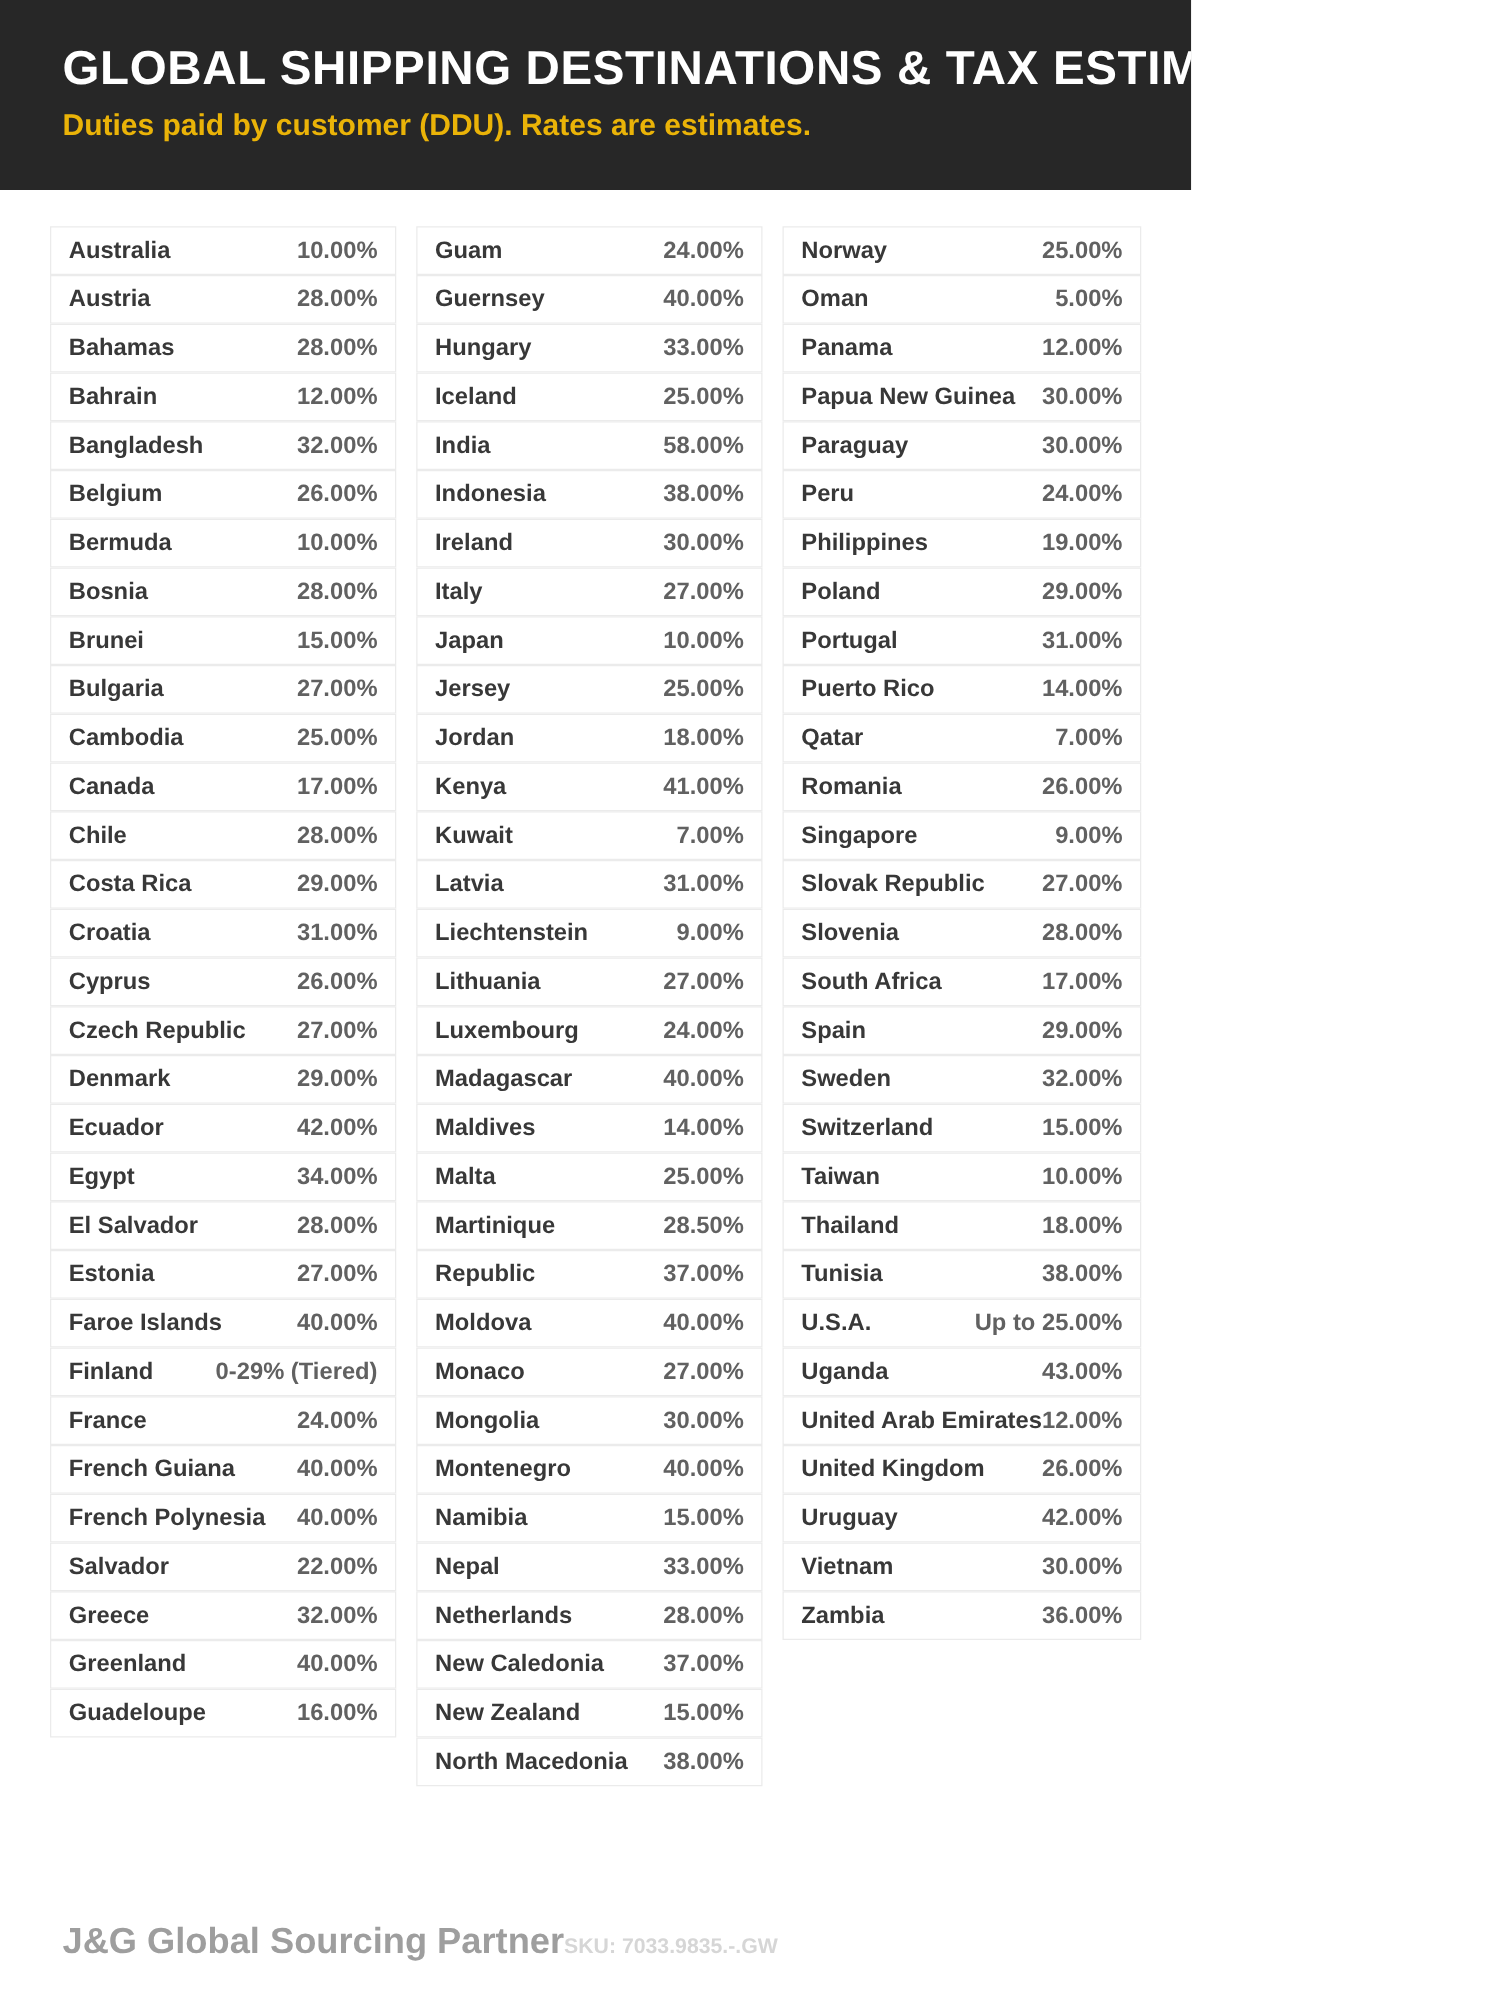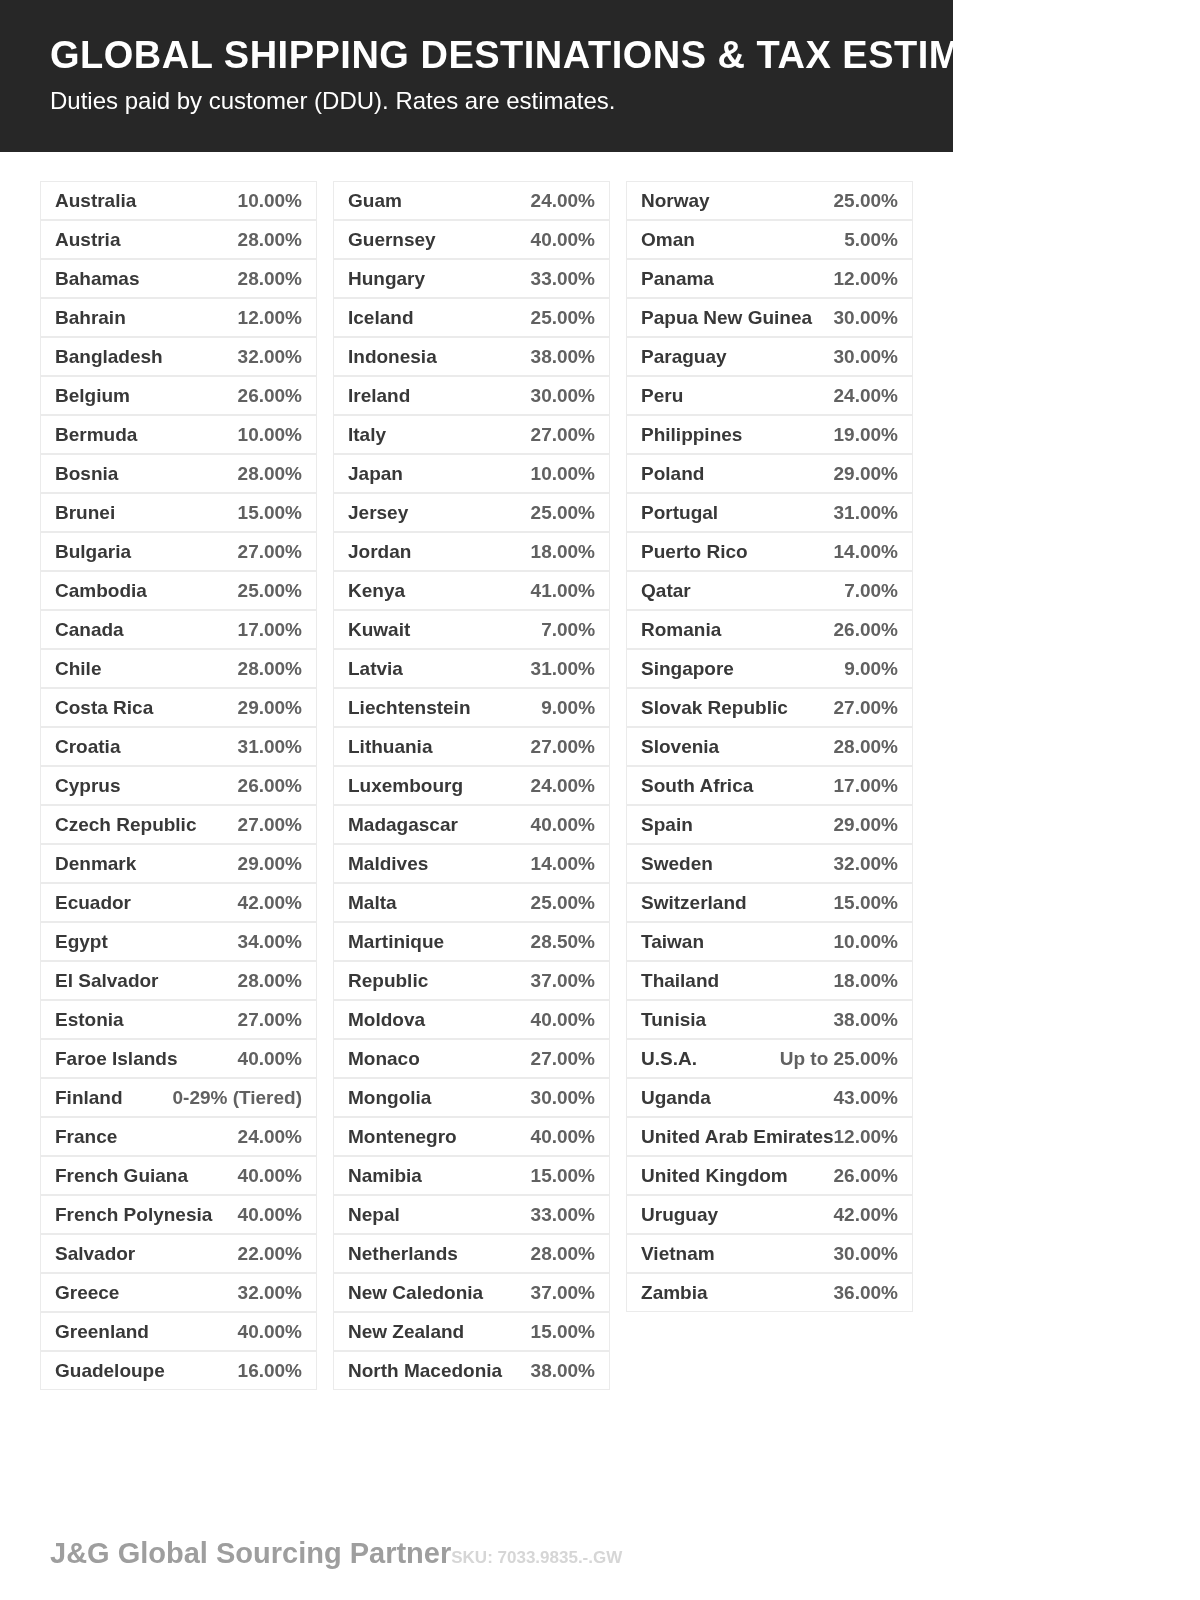--- a/index.html
+++ b/index.html
@@ -25,23 +25,23 @@
   .hdr h1 {
     margin: 0;
     color: #ffffff;
     font-size: 38px;
     font-weight: bold;
     letter-spacing: 0.5px;
     white-space: nowrap;
   }
   .hdr p {
     margin: 10px 0 0 0;
-    color: #ffffff;
+    color: #eab308;
     font-size: 24px;
-    font-weight: normal;
+    font-weight: bold;
   }
   
   .grid {
     display: grid;
     grid-template-columns: repeat(3, 1fr);
     column-gap: 16px;
     padding: 29px 40px 0 40px;
     align-items: start;
   }
   .col { display: block; }
@@ -239,20 +239,24 @@
         </div>
         <div class="row">
           <span class="country">Hungary</span>
           <span class="rate">33.00%</span>
         </div>
         <div class="row">
           <span class="country">Iceland</span>
           <span class="rate">25.00%</span>
         </div>
         <div class="row">
+          <span class="country">India</span>
+          <span class="rate">58.00%</span>
+        </div>
+        <div class="row">
           <span class="country">Indonesia</span>
           <span class="rate">38.00%</span>
         </div>
         <div class="row">
           <span class="country">Ireland</span>
           <span class="rate">30.00%</span>
         </div>
         <div class="row">
           <span class="country">Italy</span>
           <span class="rate">27.00%</span>

